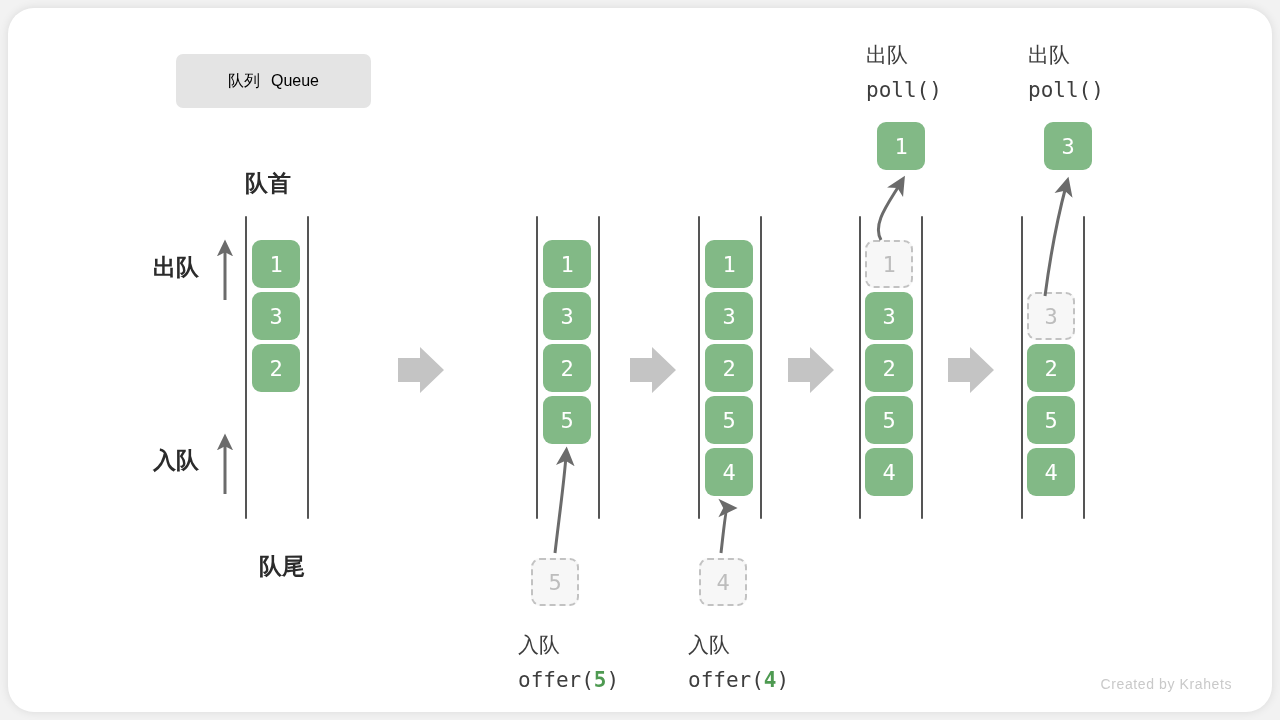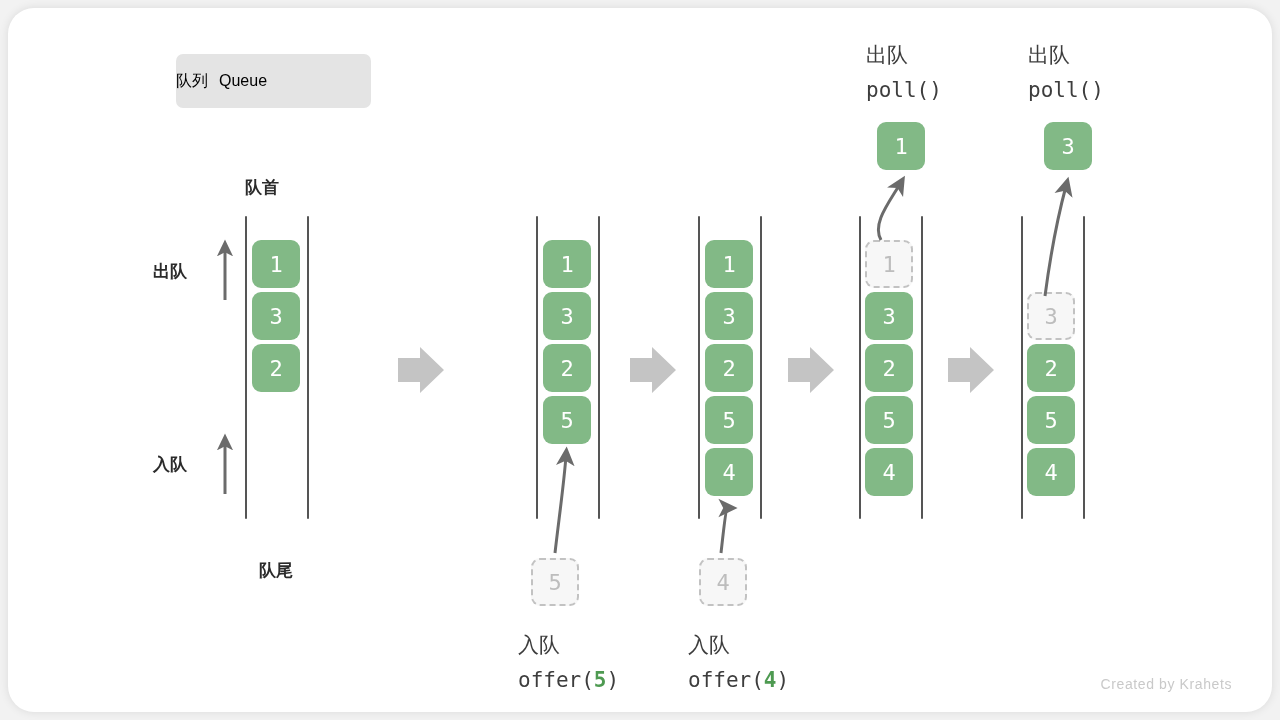--- a/index.html
+++ b/index.html
@@ -33,32 +33,31 @@
   #title-chip {
     position: absolute;
     left: 168px;
     top: 46px;
     width: 195px;
     height: 54px;
     background: #e4e4e4;
     border-radius: 7px;
     display: flex;
     align-items: center;
-    justify-content: flex-start;
+    justify-content: center;
     gap: 11px;
   }
   
   .cn-bold {
     position: absolute;
     font-family: Liberation Serif, serif;
-    font-size: 17px;
+    font-size: 23px;
     font-weight: bold;
     color: #2b2b2b;
     white-space: nowrap;
-    margin-top: 8px;
   }
   .op-label {
     position: absolute;
     font-family: "DejaVu Sans Mono", "Liberation Mono", monospace;
     font-size: 21px;
     color: #3d3d3d;
     white-space: nowrap;
     line-height: 35px;
     text-align: left;
   }

